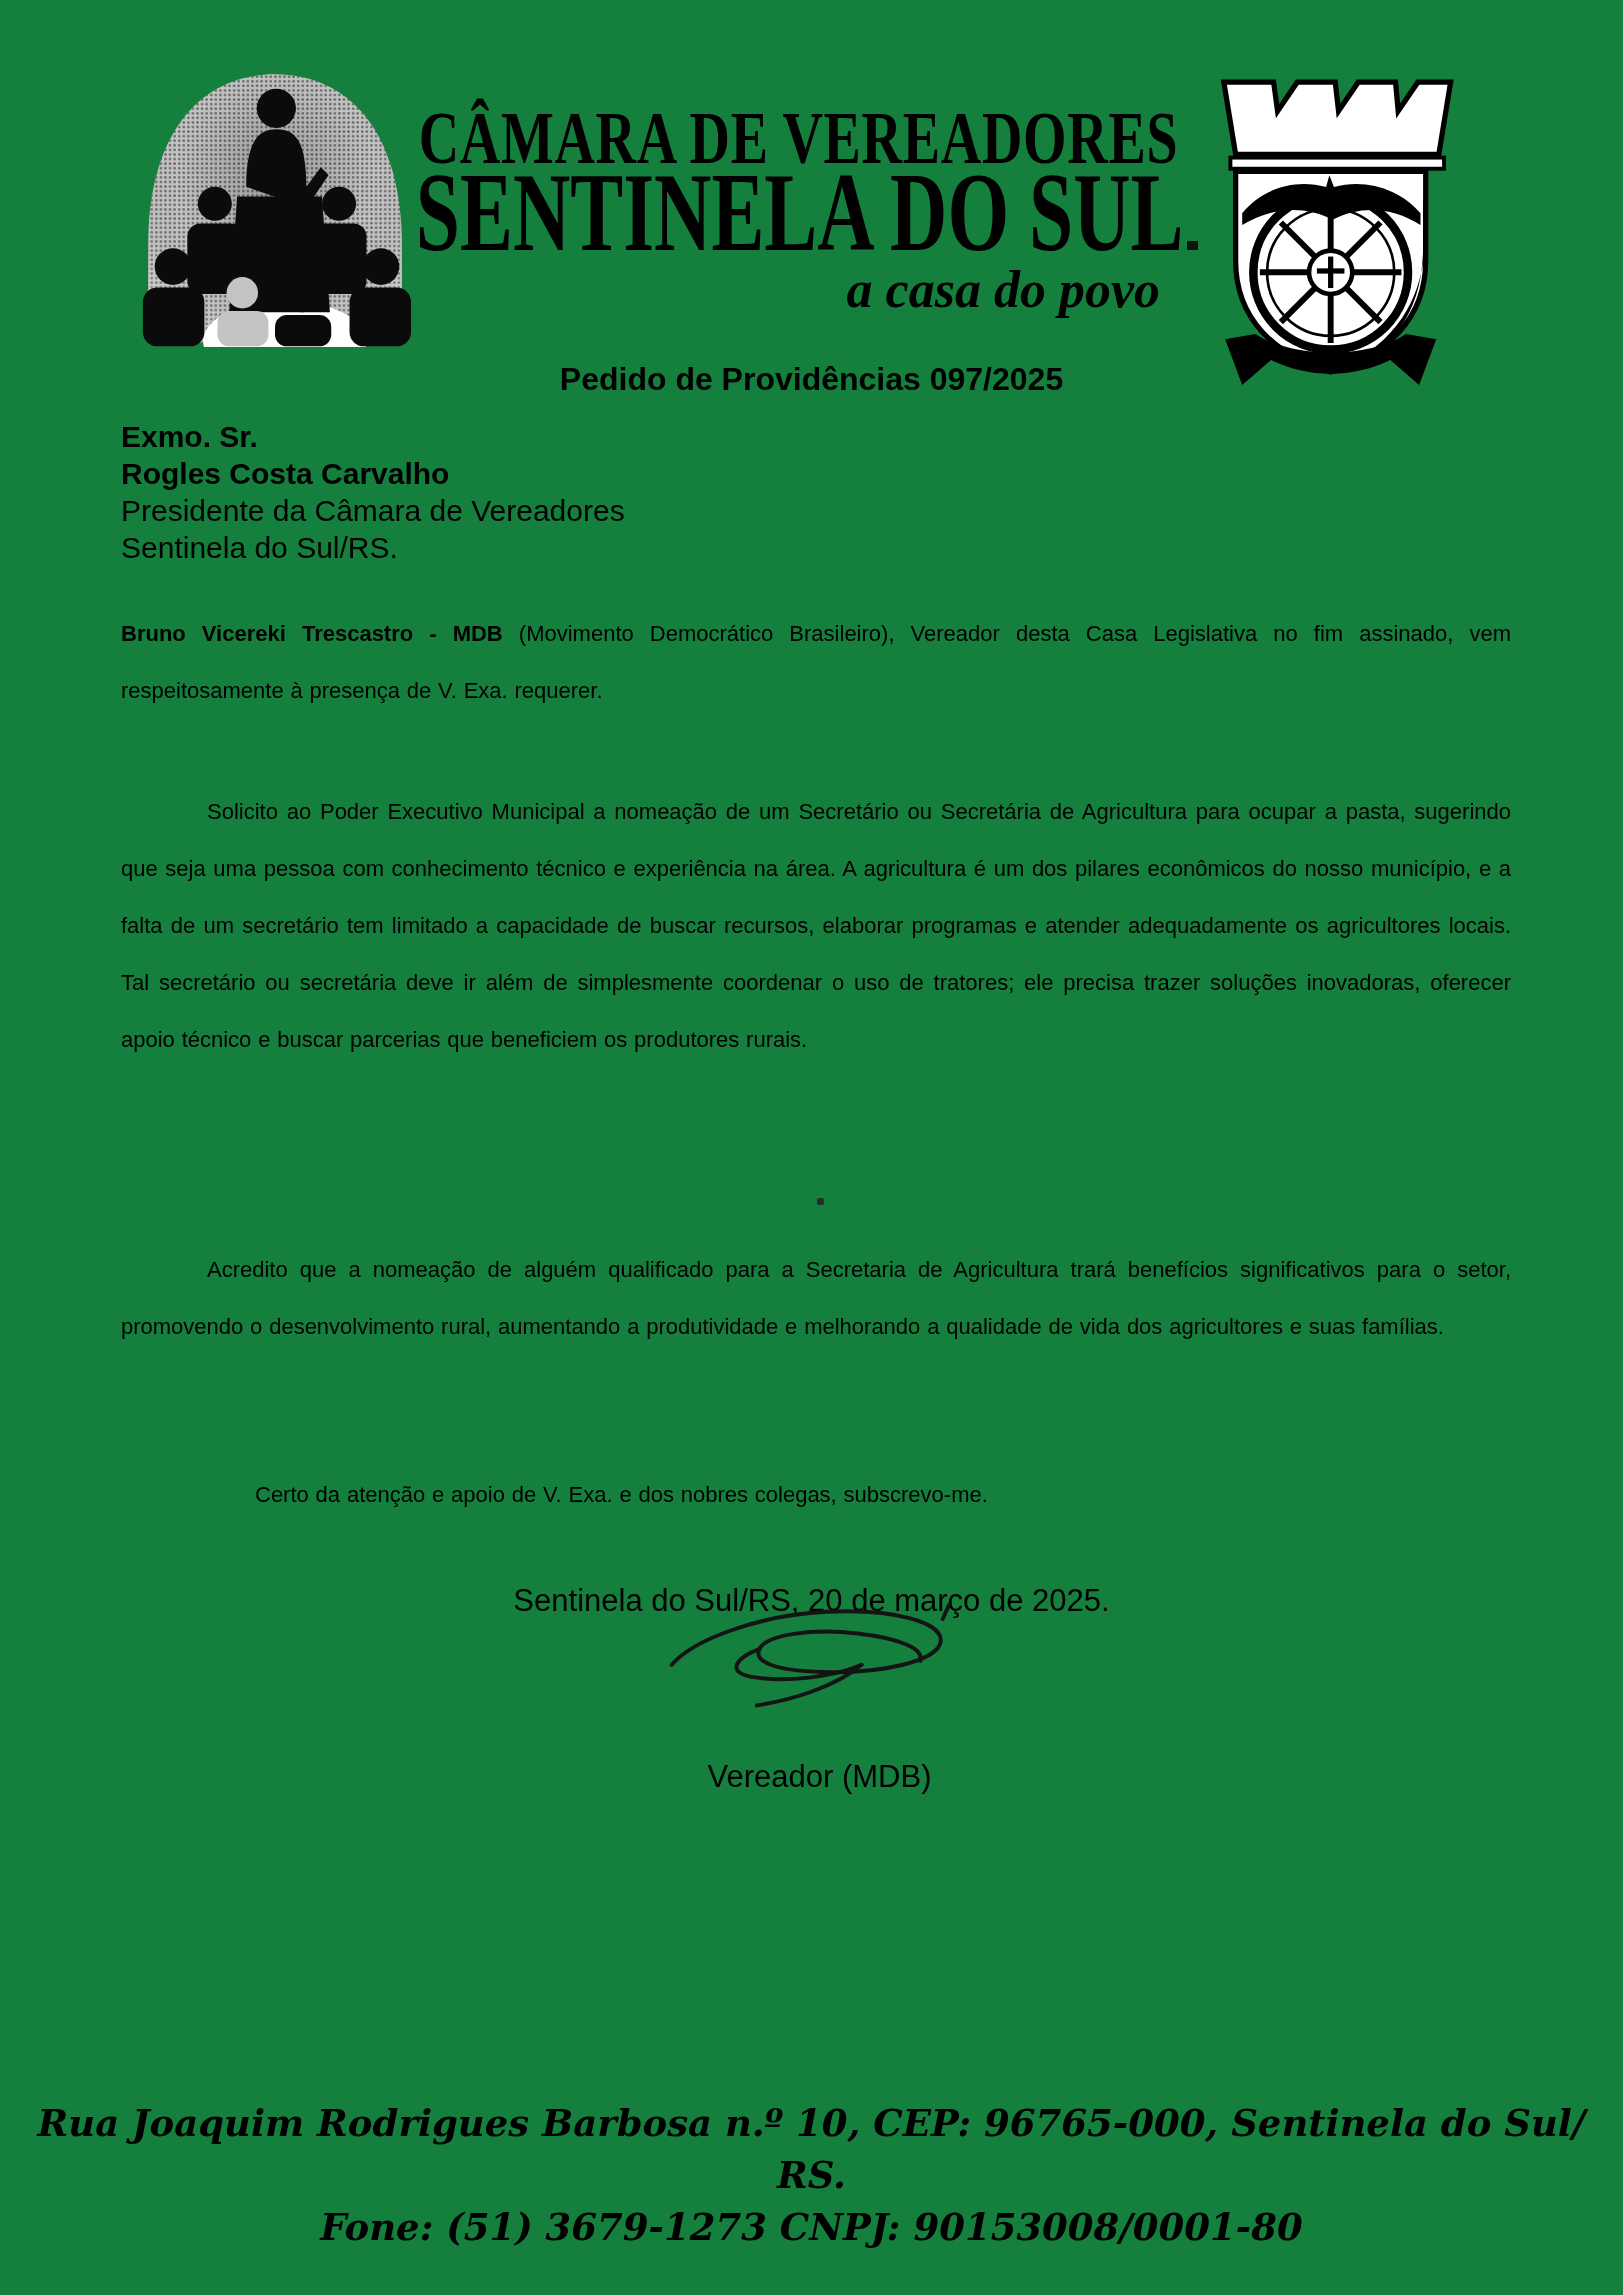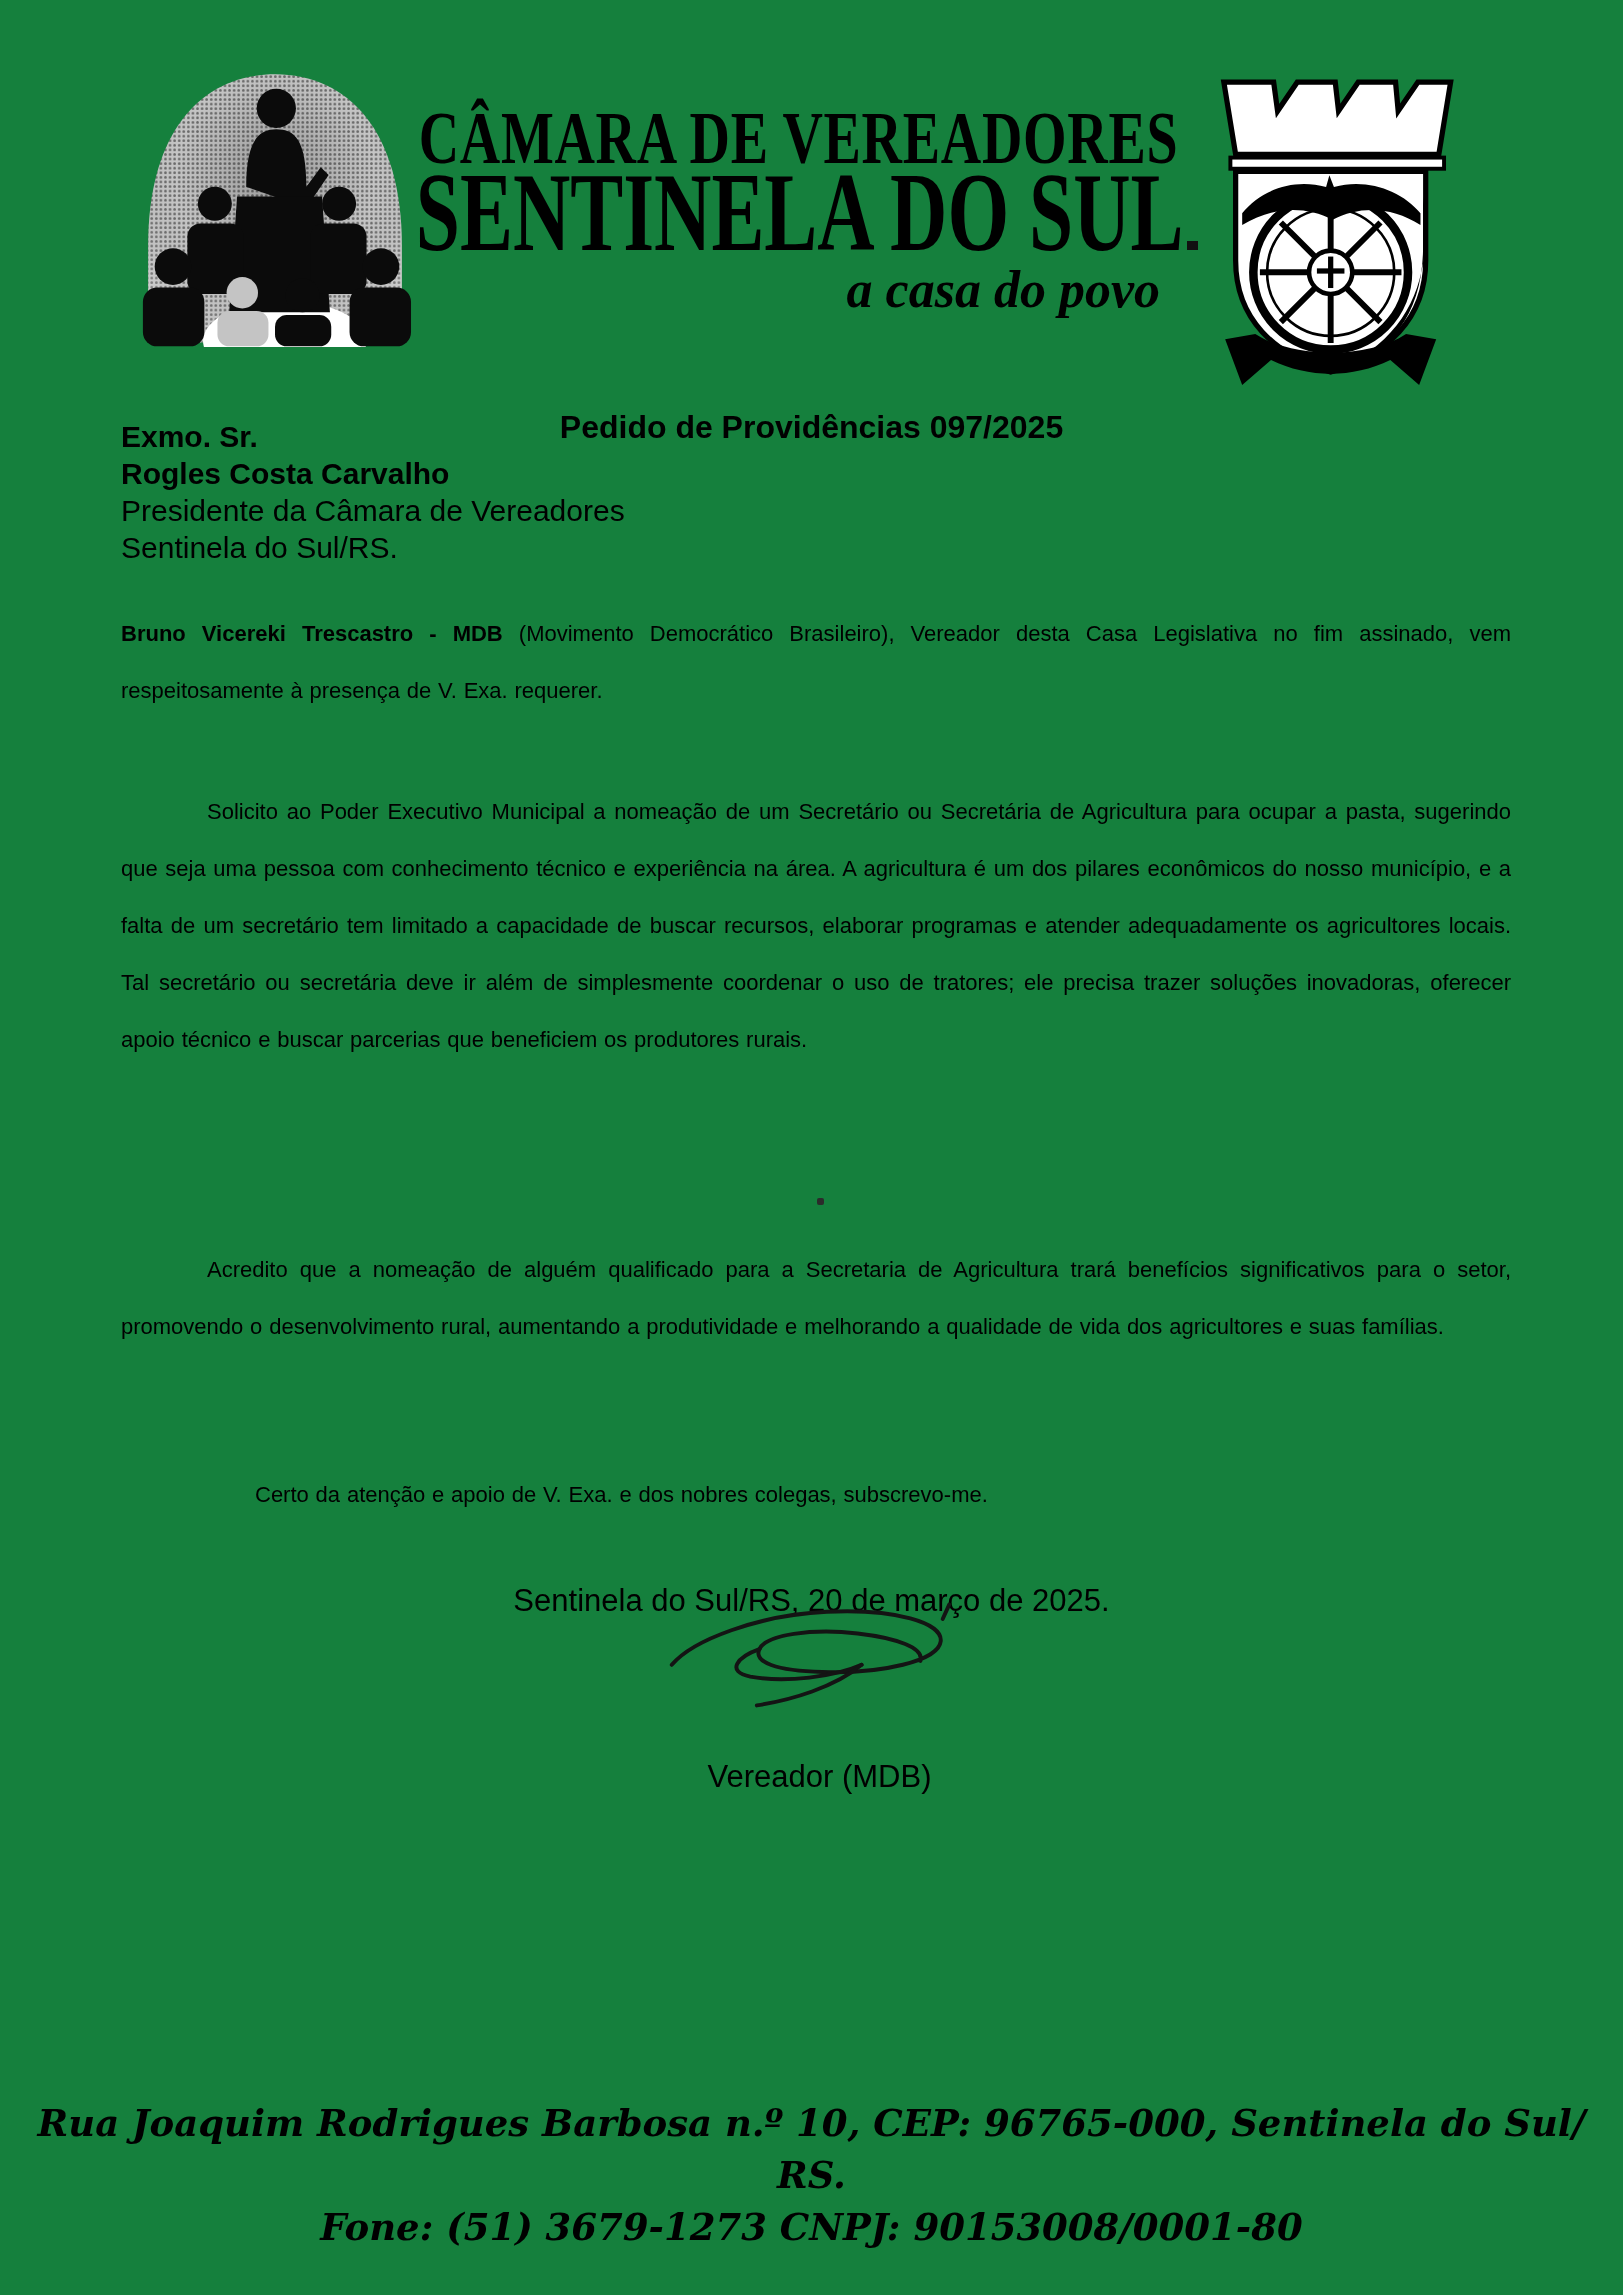--- a/index.html
+++ b/index.html
@@ -31,21 +31,21 @@
   }
   .tagline-wrap{position:absolute;left:0;top:208px;width:100%;text-align:right;padding-right:31px;box-sizing:border-box;line-height:1;font-style:italic;}
   .tagline{
     display:inline-block;
     font-family:"Liberation Serif", serif;font-weight:bold;
     font-size:52px;white-space:nowrap;
   }
   
   .doc-title{
     position:absolute;left:0;top:361px;width:1623px;
-    text-align:center;font-weight:bold;font-size:32px;margin-top:48px;
+    text-align:center;font-weight:bold;font-size:32px;
   }
   .addressee{position:absolute;left:121px;top:418px;font-size:30px;line-height:37px;}
   .addr-bold{font-weight:bold;}
   .body-par{
     position:absolute;left:121px;width:1390px;margin:0;
     font-size:22px;line-height:57px;text-align:justify;
     word-spacing:0.7px;
   }
   .p1{top:605px;}
   .p2{top:783px;text-indent:86px;}

